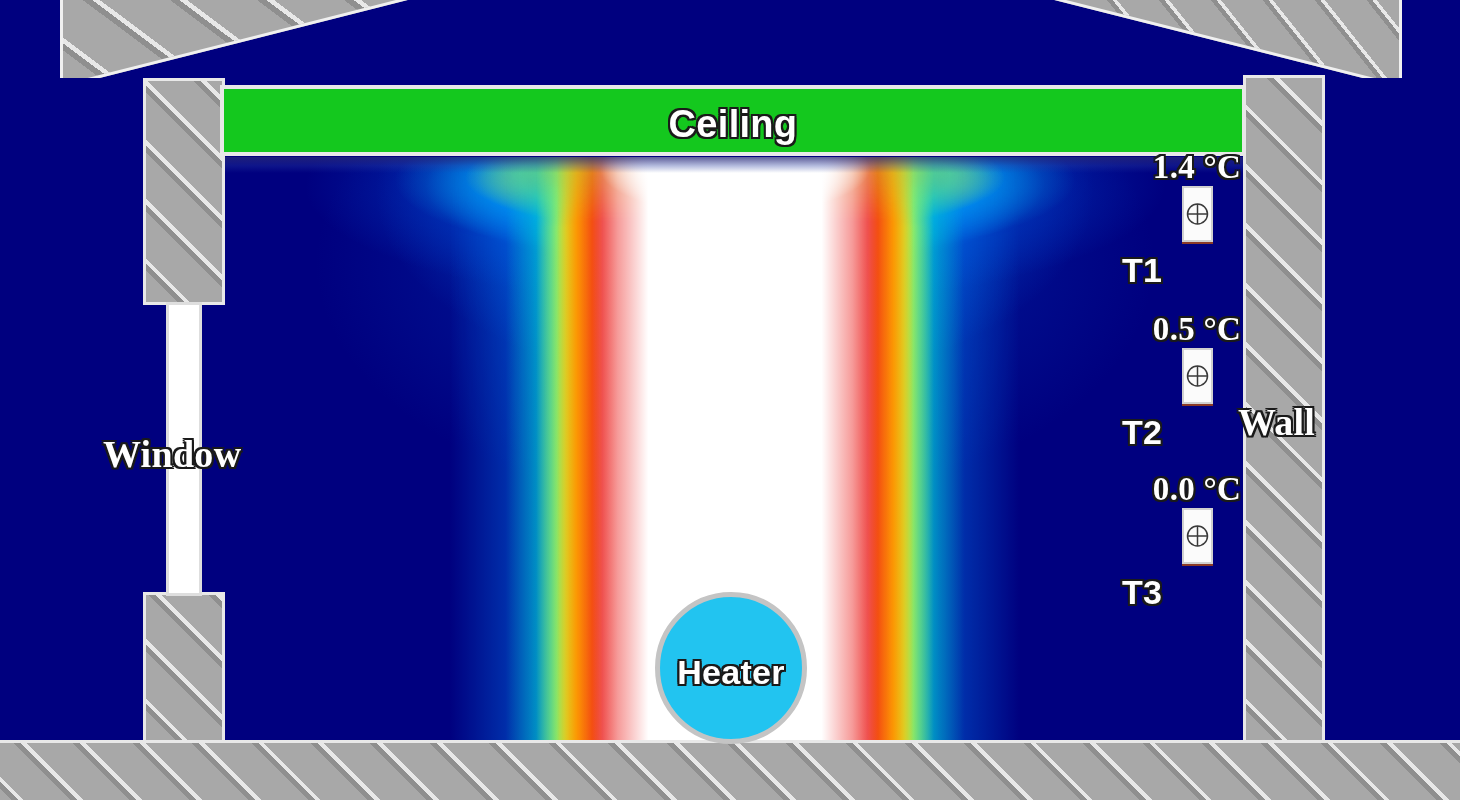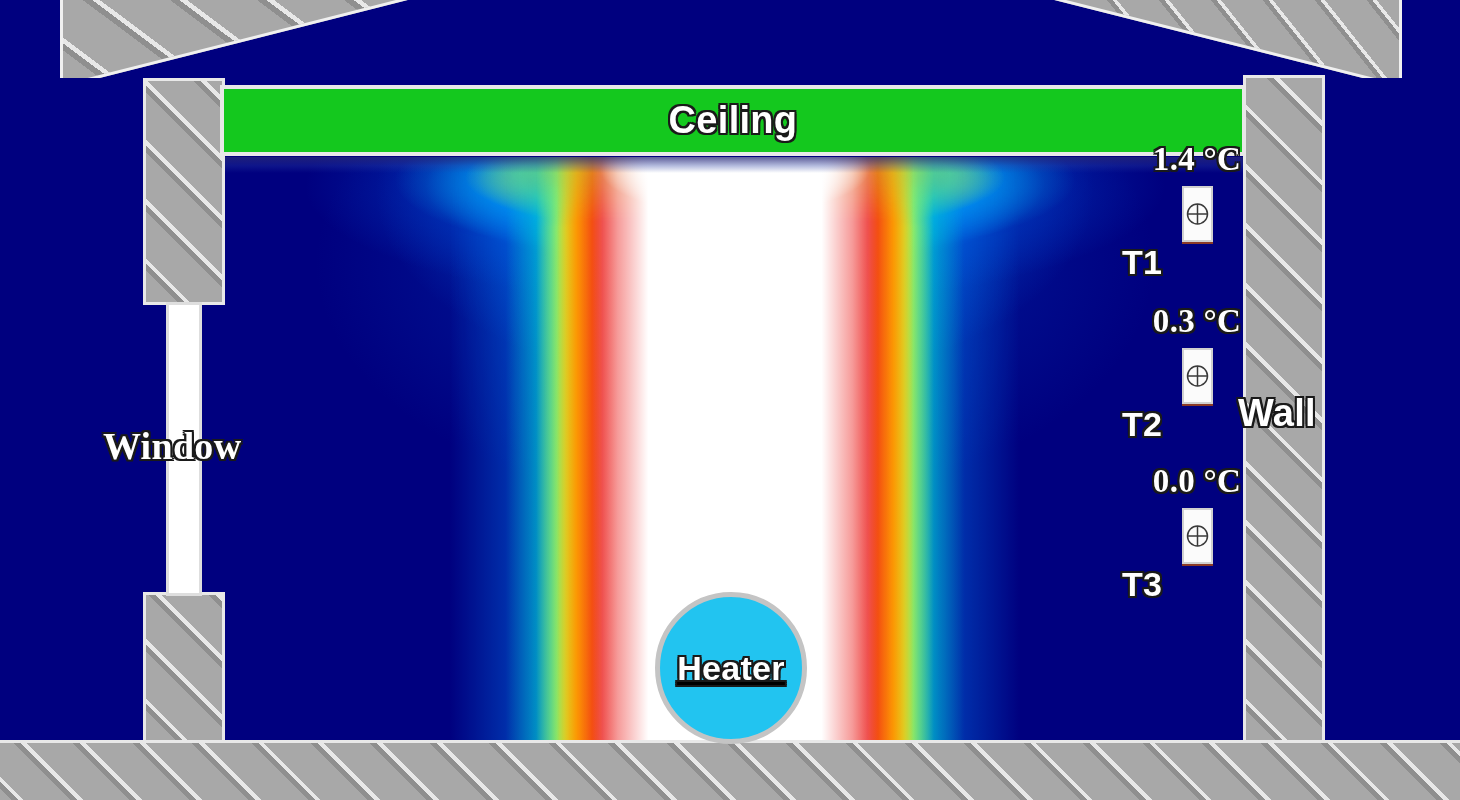--- a/index.html
+++ b/index.html
@@ -119,48 +119,49 @@
     position: absolute;
     left: 655px; top: 592px;
     width: 152px; height: 152px;
     border-radius: 50%;
     background: #22c4f0;
     border: 5px solid #c4c4c4;
     box-sizing: border-box;
     display: flex;
     align-items: center;
     justify-content: center;
-    text-decoration: underline;
   }
 
   
   .outline-label {
     color: #ffffff;
     font-weight: bold;
     letter-spacing: 0.3px;
     text-shadow:
       -2px -2px 0 #1a1a1a,  2px -2px 0 #1a1a1a,
       -2px  2px 0 #1a1a1a,  2px  2px 0 #1a1a1a,
       -2px  0   0 #1a1a1a,  2px  0   0 #1a1a1a,
        0   -2px 0 #1a1a1a,  0    2px 0 #1a1a1a;
     white-space: nowrap;
     user-select: none;
+    margin-top: 8px;
   }
   #ceiling-label { font-size: 38px; }
   #heater-label  { font-size: 34px; }
   #window-label  {
     position: absolute;
     left: 103px; top: 424px;
     font-size: 38px;
     font-family: Liberation Serif, serif;
   }
   #wall-label {
     position: absolute;
     left: 1238px; top: 392px;
     font-size: 38px;
+    font-family: Liberation Serif, serif;
   }
 
   
   .sensor-group { position: absolute; width: 150px; }
   .sensor-temp {
     position: absolute;
     left: 0; top: 0;
     width: 150px;
     text-align: center;
     font-size: 33px;
@@ -301,21 +302,21 @@
       <svg width="27" height="52" viewBox="0 0 27 52" aria-hidden="true">
         <circle cx="13.5" cy="26" r="10" fill="none" stroke="#3a3a3a" stroke-width="1.5"></circle>
         <line x1="3.5" y1="26" x2="23.5" y2="26" stroke="#3a3a3a" stroke-width="1.5"></line>
         <line x1="13.5" y1="16" x2="13.5" y2="36" stroke="#3a3a3a" stroke-width="1.5"></line>
       </svg>
     </div>
     <span class="sensor-name outline-label">T1</span>
   </div>
 
   <div class="sensor-group" id="sensor-T2">
-    <span class="sensor-temp outline-label">0.3 °C</span>
+    <span class="sensor-temp outline-label">0.5 °C</span>
     <div class="sensor-box">
       <svg width="27" height="52" viewBox="0 0 27 52" aria-hidden="true">
         <circle cx="13.5" cy="26" r="10" fill="none" stroke="#3a3a3a" stroke-width="1.5"></circle>
         <line x1="3.5" y1="26" x2="23.5" y2="26" stroke="#3a3a3a" stroke-width="1.5"></line>
         <line x1="13.5" y1="16" x2="13.5" y2="36" stroke="#3a3a3a" stroke-width="1.5"></line>
       </svg>
     </div>
     <span class="sensor-name outline-label">T2</span>
   </div>
 

